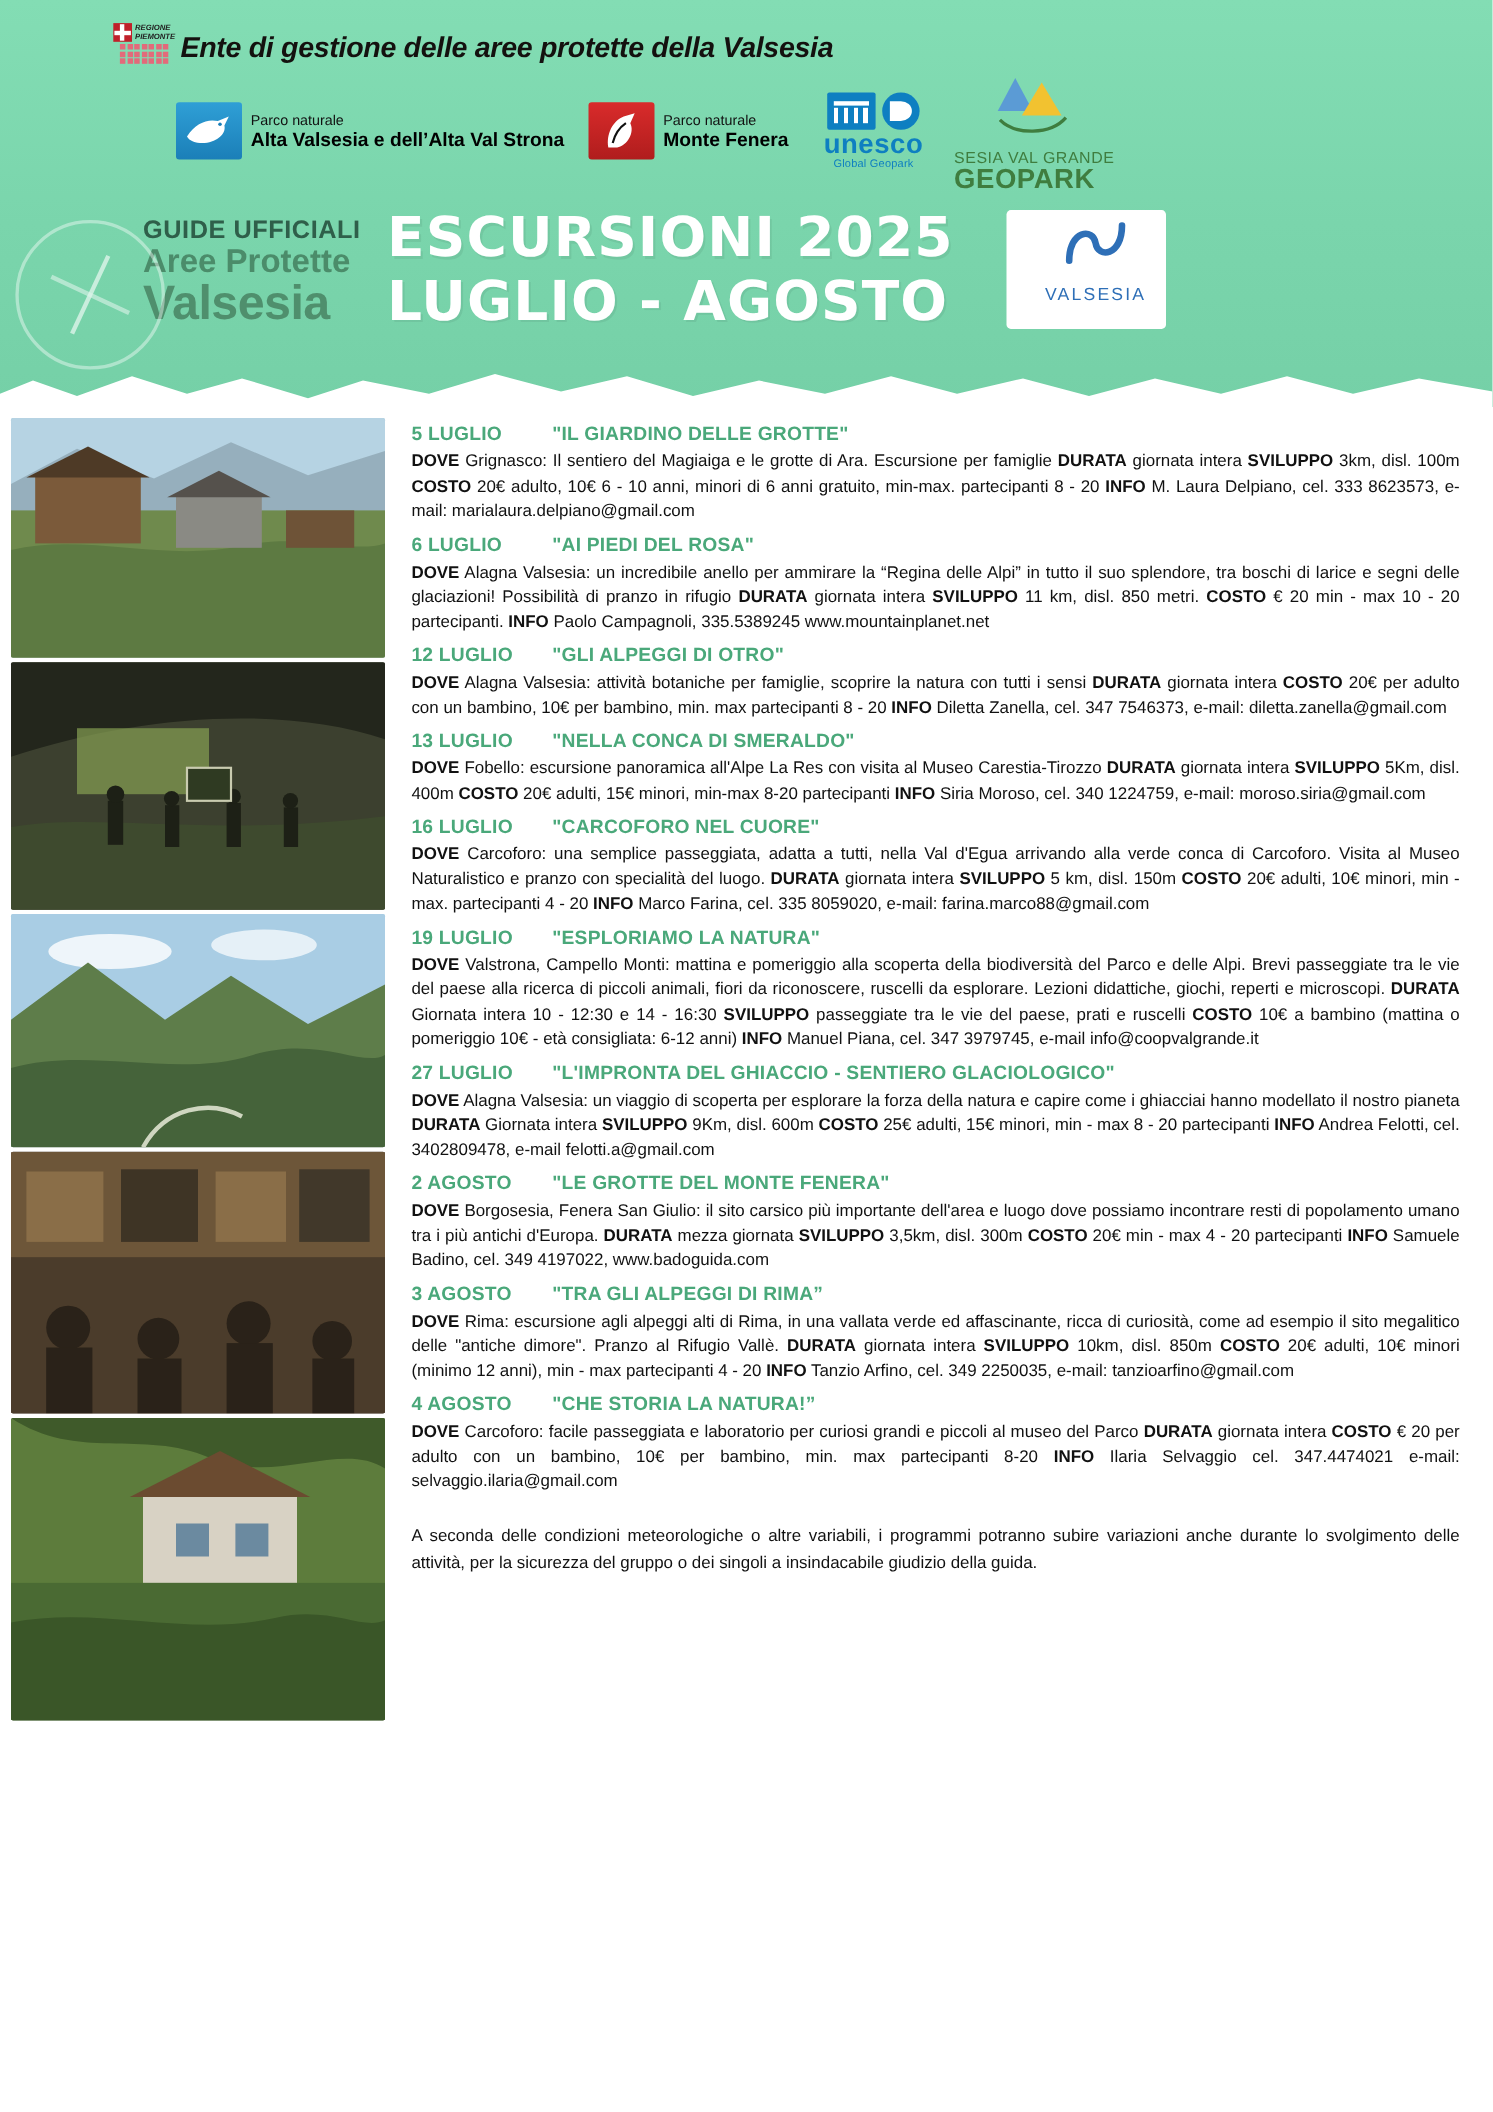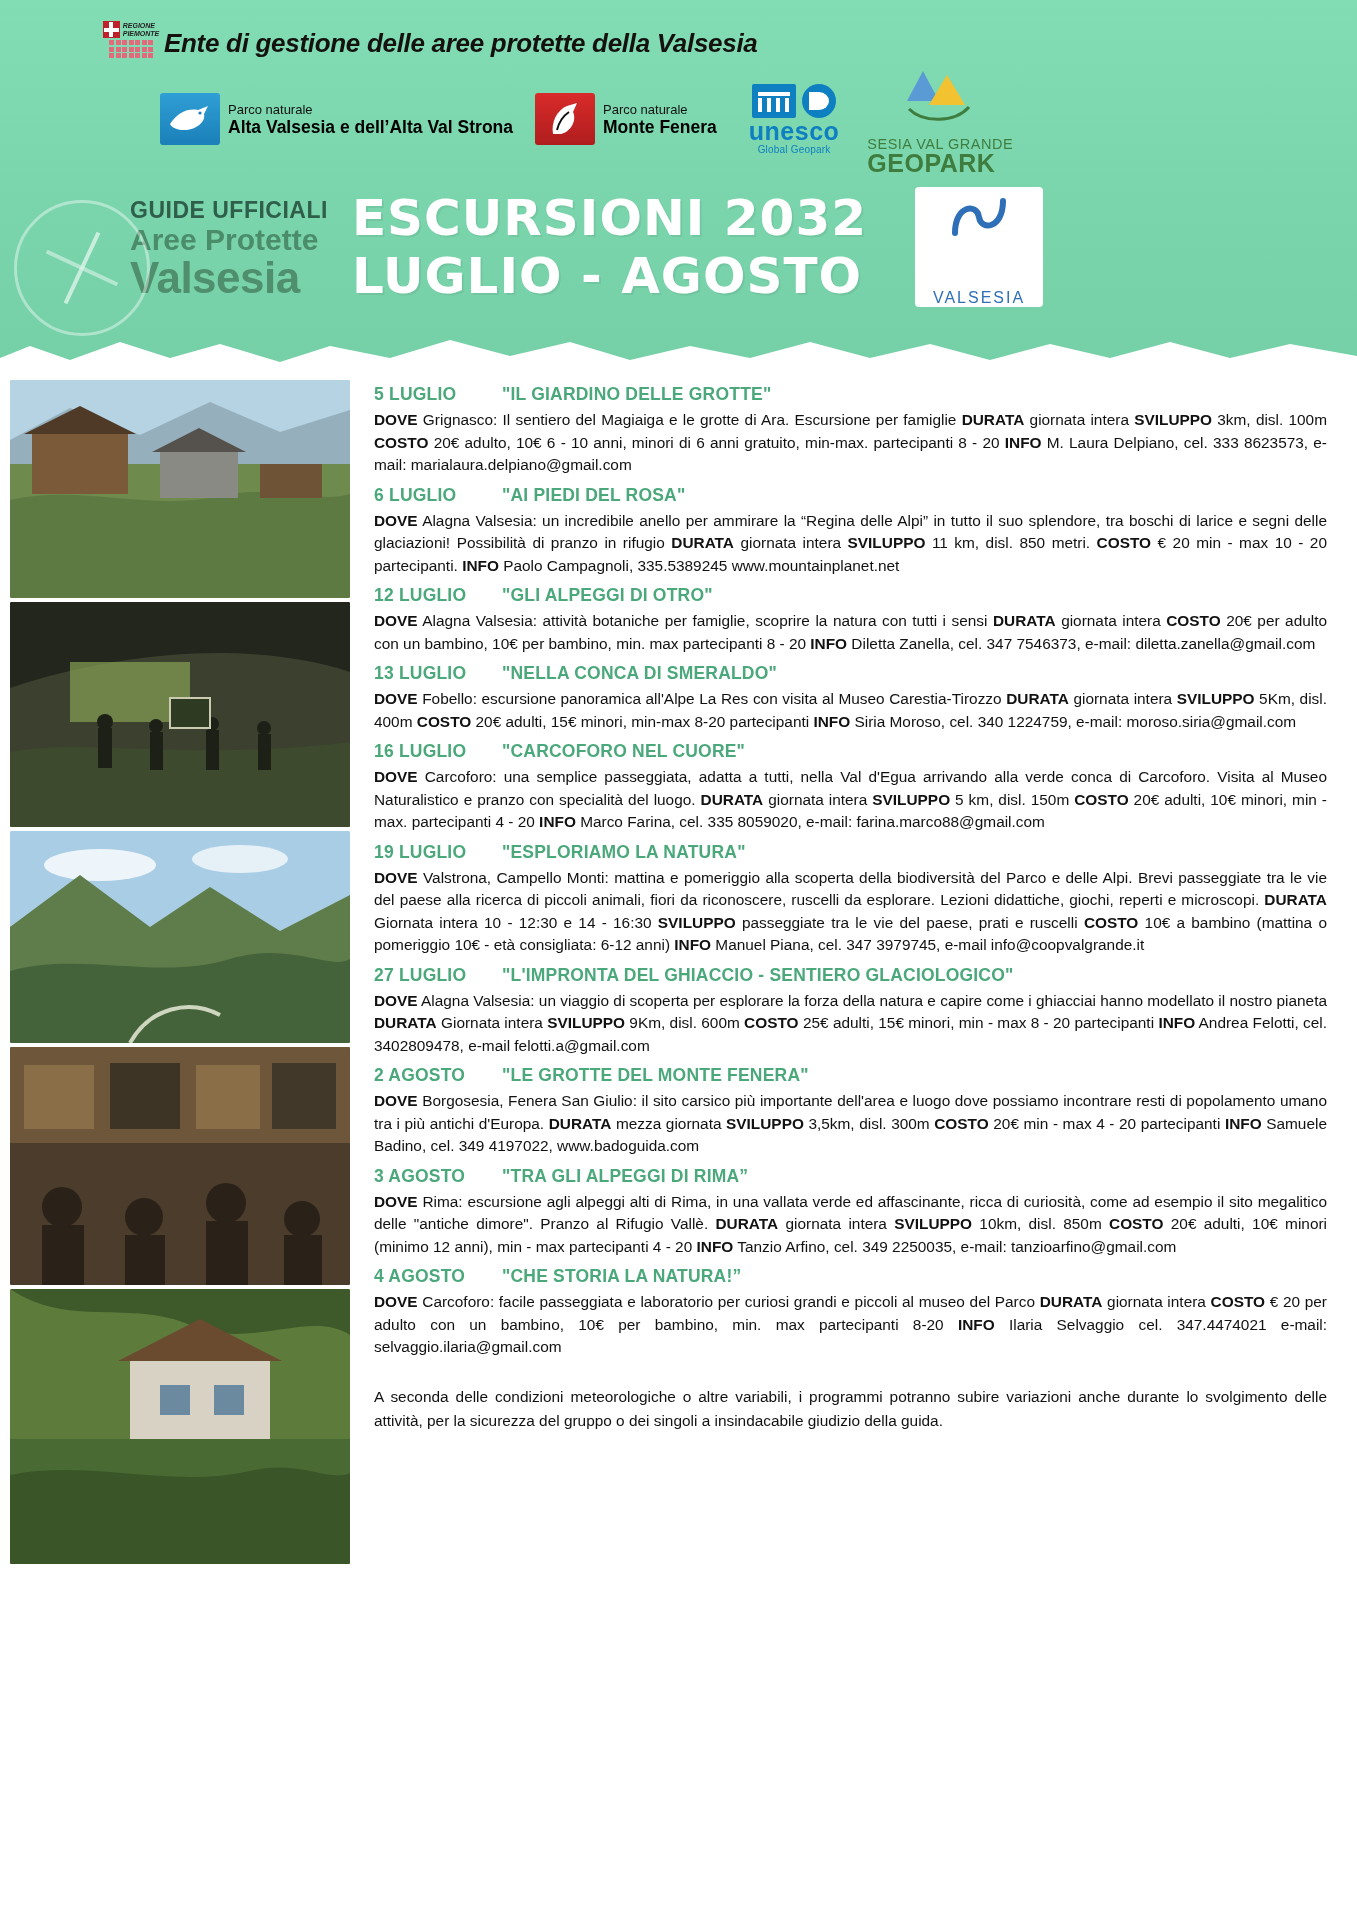--- a/index.html
+++ b/index.html
@@ -221,28 +221,29 @@
   .main-title {
     color: #fff;
     font-family: "DejaVu Sans", sans-serif;
     font-weight: bold;
     font-size: 50px;
     line-height: 58px;
     letter-spacing: 1px;
     text-shadow: 2px 2px 0 rgba(0,0,0,0.06);
   }
   .valsesia-logo {
-    width: 128px; height: 120px;
+    width: 128px; height: 108px;
     background: #fff;
     border-radius: 4px;
     margin-left: 24px;
     display: flex;
     flex-direction: column;
     align-items: center;
-    justify-content: space-between;
+    justify-content: flex-start;
+    padding-left: 17px;
   }
   .valsesia-mark {
     font-size: 46px;
     color: #2e6fb7;
     line-height: 46px;
     font-family: "DejaVu Sans", sans-serif;
   }
   .valsesia-word {
     font-size: 16px;
     color: #2e6fb7;
@@ -440,21 +441,21 @@
     </div>
   </div>
 
   <div class="title-row">
     <div class="guide-block">
       <div class="guide-1">GUIDE UFFICIALI</div>
       <div class="guide-2">Aree Protette</div>
       <div class="guide-3">Valsesia</div>
     </div>
     <div class="main-title">
-      <div>ESCURSIONI 2032</div>
+      <div>ESCURSIONI 2025</div>
       <div>LUGLIO - AGOSTO</div>
     </div>
     <div class="valsesia-logo">
       <div class="valsesia-mark">
         <svg width="72" height="56" viewBox="0 0 72 56" aria-hidden="true">
           <path d="M12 46 C12 18 34 16 36 30 C38 44 60 42 60 14" stroke="#2e6fb7" stroke-width="6" fill="none" stroke-linecap="round"></path>
         </svg>
       </div>
       <div class="valsesia-word">VALЅESIA</div>
     </div>

